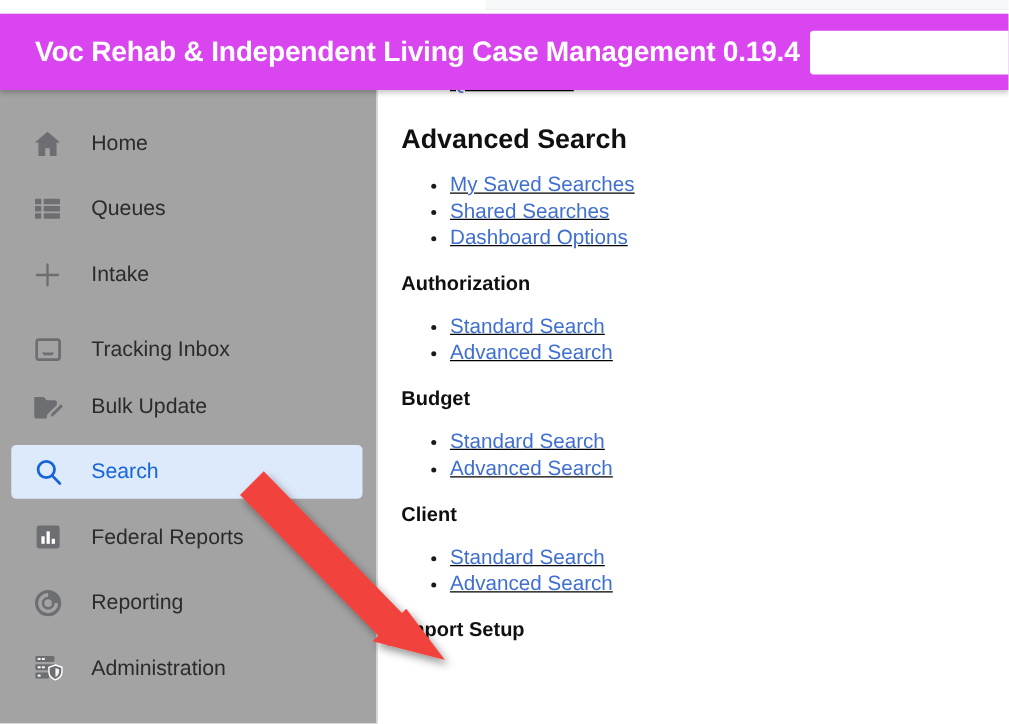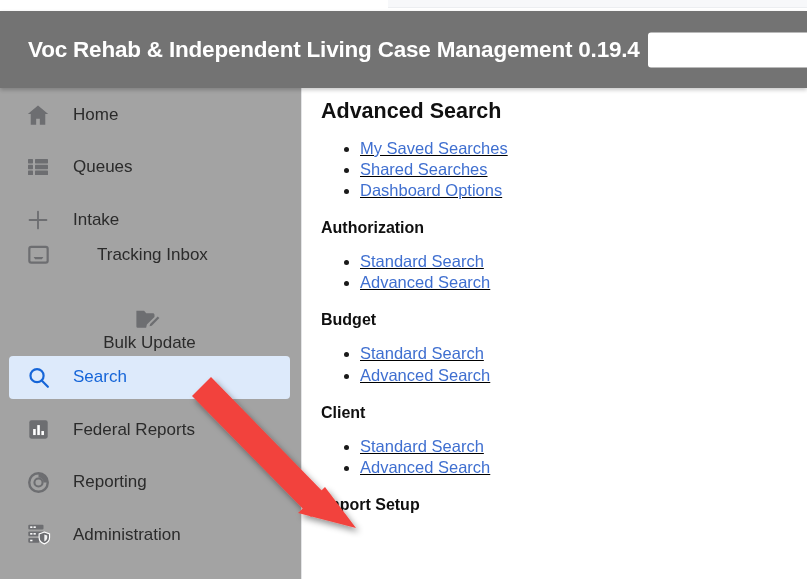--- a/index.html
+++ b/index.html
@@ -36,22 +36,22 @@
     height: 7px;
     background: #f7f8fa;
     border-bottom: 1px solid #eceef1;
   }
 
   
   .appbar {
     position: absolute;
     top: 11px; left: 0;
     width: 807px;
-    height: 77px;
-    background: #737373;
+    height: 61px;
+    background: #d946ef;
     box-shadow: 0 2px 4px rgba(0,0,0,0.22);
     z-index: 5;
   }
   .appbar-title {
     position: absolute;
     left: 28px;
     top: 50%;
     transform: translateY(-50%);
     color: #ffffff;
     font-size: 22.5px;
@@ -222,30 +222,30 @@
         <span class="nav-label">Queues</span>
       </div>
       <div class="nav-item" style="top: 126px;">
         <span class="nav-icon">
           <svg width="26" height="26" viewBox="0 0 24 24" fill="none" stroke="currentColor" stroke-width="1.7" stroke-linecap="round">
             <path d="M12 4.2V19.8M4.2 12H19.8"></path>
           </svg>
         </span>
         <span class="nav-label">Intake</span>
       </div>
-      <div class="nav-item" style="top: 161px; gap: 24px;">
+      <div class="nav-item" style="top: 186px;">
         <span class="nav-icon">
           <svg width="25" height="25" viewBox="0 0 24 24" fill="none" stroke="currentColor" stroke-width="2.1" stroke-linejoin="round">
             <rect x="3.2" y="4.6" width="17.6" height="15.2" rx="1.8"></rect>
             <path d="M3.2 14.4h4.1l1.5 2.2h6.4l1.5-2.2h4.1" fill="currentColor" stroke="none"></path>
           </svg>
         </span>
         <span class="nav-label">Tracking Inbox</span>
       </div>
-      <div class="nav-item" style="top: 231px; flex-direction: column;">
+      <div class="nav-item" style="top: 231px;">
         <span class="nav-icon">
           <svg width="26" height="26" viewBox="0 0 24 24" fill="currentColor">
             <path d="M2.2 5.2h7.1l2.0 2.4h6.0c1.0 0 1.6.6 1.6 1.5v2.0l-7.0 6.9-.7 3.0H3.8c-1.0 0-1.6-.6-1.6-1.5z"></path>
             <path d="M21.9 10.6l1.5 1.5-7.0 7.0-2.1.6.6-2.1z"></path>
           </svg>
         </span>
         <span class="nav-label">Bulk Update</span>
       </div>
       <div class="nav-item active" style="top: 283.5px;">
         <span class="nav-icon">

